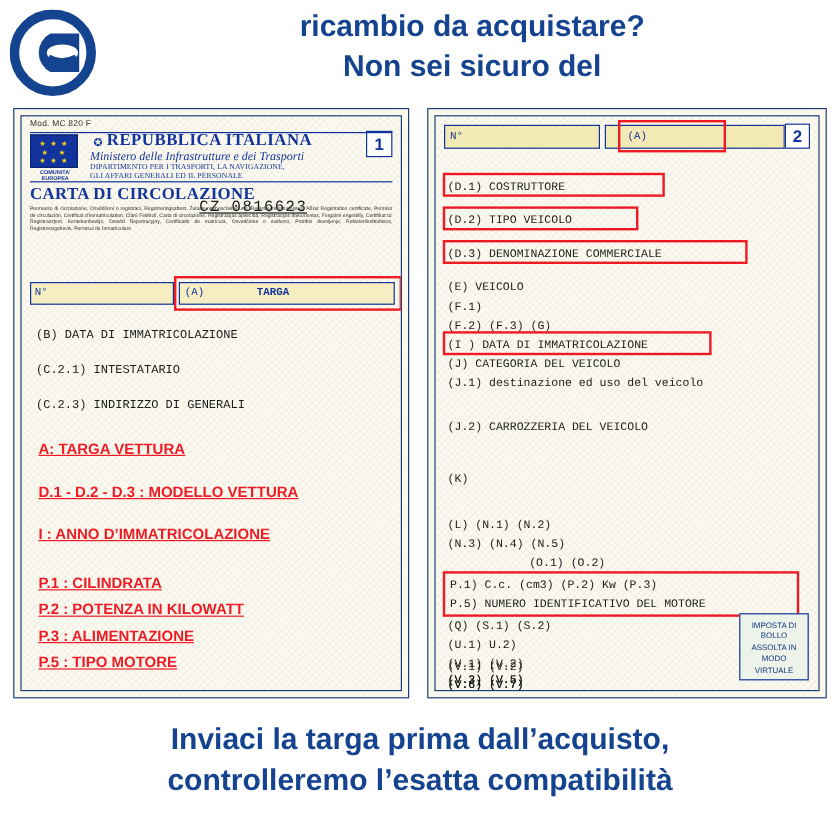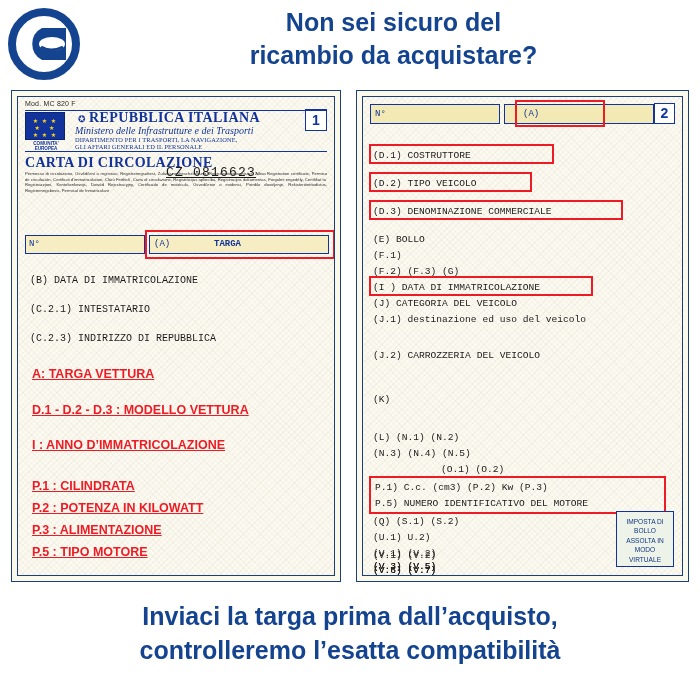--- a/index.html
+++ b/index.html
@@ -273,22 +273,22 @@
   <div id="logo">
     <svg width="72" height="72" viewBox="0 0 72 72" aria-hidden="true">
       <circle cx="36" cy="36" r="32" fill="none" stroke="#14438f" stroke-width="8"></circle>
       <path d="M58 20 L58 52 L34 52 A18 18 0 0 1 34 20 Z" fill="#14438f"></path>
       <ellipse cx="44" cy="36" rx="13" ry="7" fill="#ffffff"></ellipse>
       <path d="M33 39 q10 6 22 0" stroke="#14438f" stroke-width="3" fill="none"></path>
     </svg>
   </div>
 
   <div id="headline">
+    <div>ricambio da acquistare?</div>
     <div>Non sei sicuro del</div>
-    <div>ricambio da acquistare?</div>
   </div>
 </div>
 
 <div id="panels">
 
   <div class="doc" id="doc-left">
     <div class="doc-inner">
 
       <div class="modcode">Mod. MC 820 F</div>
 
@@ -318,21 +318,21 @@
       </div>
 
       <div class="nbox" style="left:131px; top:138px; width:180px; height:19px;">
         <div class="nlabel" style="left:4px; top:3px;">(A)</div>
         <div class="nlabel" style="left:64px; top:3px; font-weight:bold;">TARGA</div>
       </div>
       <div class="redbox" style="left:127px; top:133px; width:190px; height:29px;"></div>
 
       <div class="row" style="left:12px; top:178px;">(B)  DATA DI IMMATRICOLAZIONE</div>
       <div class="row" style="left:12px; top:207px;">(C.2.1)   INTESTATARIO</div>
-      <div class="row" style="left:12px; top:236px;">(C.2.3)  INDIRIZZO DI REPUBBLICA</div>
+      <div class="row" style="left:12px; top:236px;">(C.2.3)  INDIRIZZO DI GENERALI</div>
 
       <div class="legend" style="top:270px;">A: TARGA VETTURA</div>
       <div class="legend" style="top:306px;">D.1 - D.2 - D.3 : MODELLO VETTURA</div>
       <div class="legend" style="top:341px;">I : ANNO D’IMMATRICOLAZIONE</div>
       <div class="legend" style="top:382px;">P.1 : CILINDRATA</div>
       <div class="legend" style="top:404px;">P.2 : POTENZA IN KILOWATT</div>
       <div class="legend" style="top:426px;">P.3 : ALIMENTAZIONE</div>
       <div class="legend" style="top:448px;">P.5 :  TIPO MOTORE</div>
     </div>
   </div>
@@ -351,21 +351,21 @@
 
       <div class="row-r" style="left:10px; top:53px;">(D.1)  COSTRUTTORE</div>
       <div class="redbox" style="left:6px; top:47px; width:185px; height:20px;"></div>
 
       <div class="row-r" style="left:10px; top:81px;">(D.2)  TIPO VEICOLO</div>
       <div class="redbox" style="left:6px; top:75px; width:163px; height:20px;"></div>
 
       <div class="row-r" style="left:10px; top:109px;">(D.3)  DENOMINAZIONE COMMERCIALE</div>
       <div class="redbox" style="left:6px; top:103px; width:254px; height:20px;"></div>
 
-      <div class="row-r" style="left:10px; top:137px;">(E)  BOLLO</div>
+      <div class="row-r" style="left:10px; top:137px;">(E)  VEICOLO</div>
       <div class="row-r" style="left:10px; top:153px;text-align:right;">(F.1)</div>
       <div class="row-r" style="left:10px; top:169px;">(F.2)                       (F.3)                          (G)</div>
 
       <div class="row-r" style="left:10px; top:185px;">(I )  DATA DI IMMATRICOLAZIONE</div>
       <div class="redbox" style="left:6px; top:179px; width:224px; height:20px;"></div>
 
       <div class="row-r" style="left:10px; top:201px;">(J)  CATEGORIA DEL VEICOLO</div>
       <div class="row-r" style="left:10px; top:217px;">(J.1)  destinazione ed uso del veicolo</div>
       <div class="row-r" style="left:10px; top:253px;">(J.2)  CARROZZERIA DEL VEICOLO</div>
       <div class="row-r" style="left:10px; top:297px;">(K)</div>

